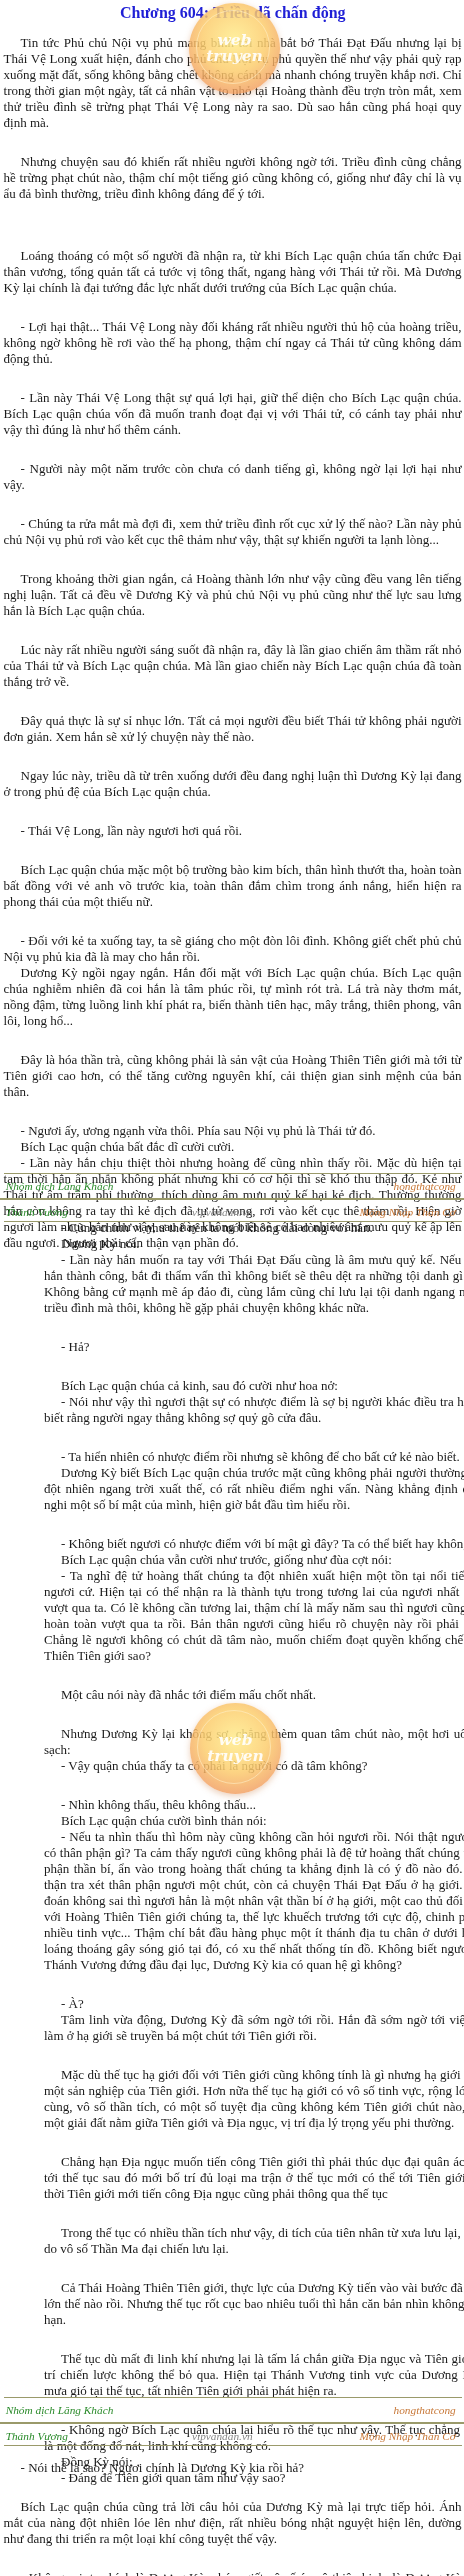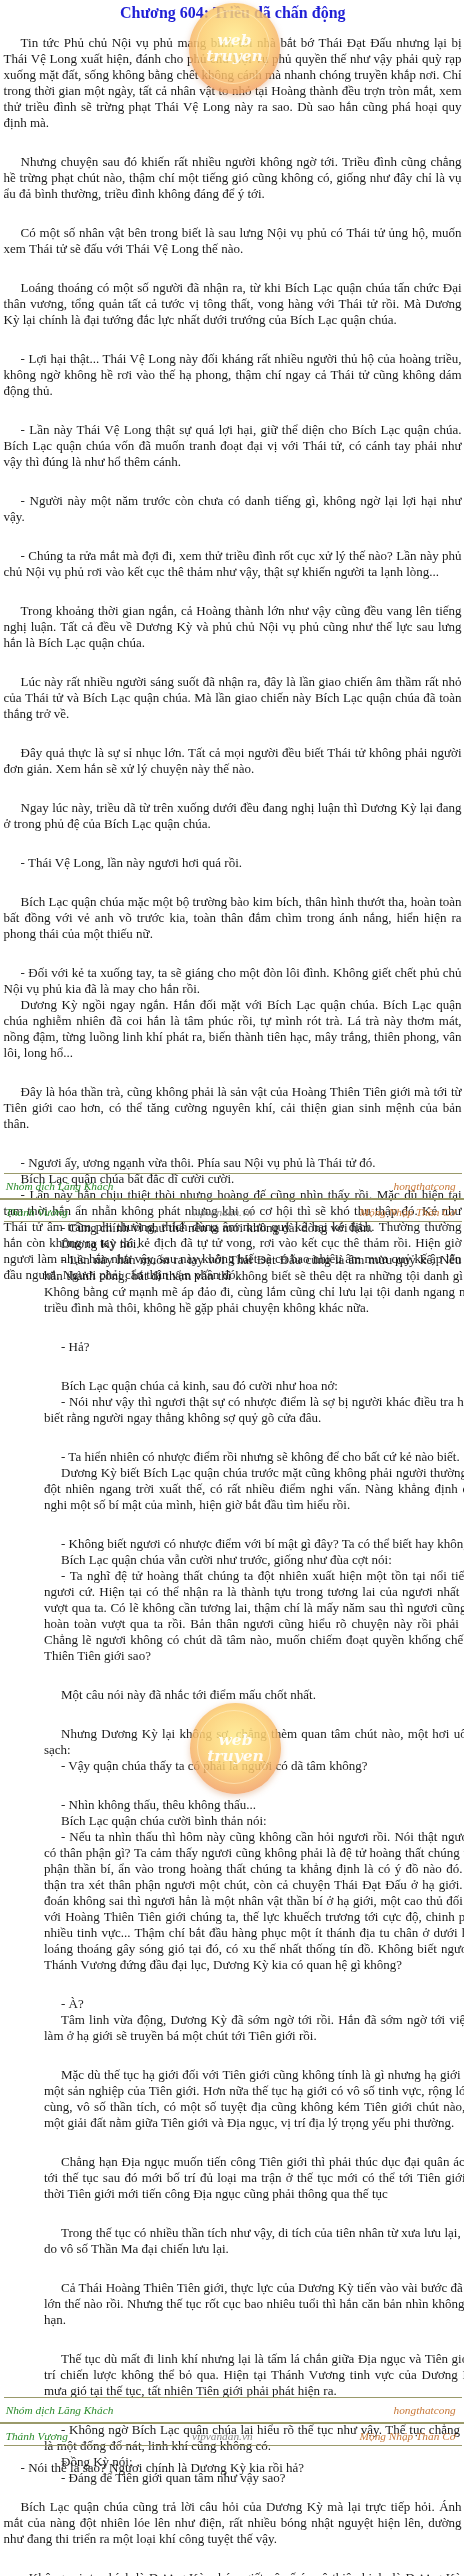--- a/index.html
+++ b/index.html
@@ -48,23 +48,22 @@
 <body>
 
 <div class="doc">
 
   <div class="page" style="height:1173px;">
     <h1 class="title">Chương 604: Triều dã chấn động</h1>
     <p class="para">Tin tức Phủ chủ Nội vụ phủ mang binh tới nhà bắt bớ Thái Đạt Đấu nhưng lại bị Thái Vệ Long xuất hiện, đánh cho phủ chủ Nội vụ phủ quyền thế như vậy phải quỳ rạp xuống mặt đất, sống không bằng chết không cánh mà nhanh chóng truyền khắp nơi. Chỉ trong thời gian một ngày, tất cả nhân vật to nhỏ tại Hoàng thành đều trợn tròn mắt, xem thử triều đình sẽ trừng phạt Thái Vệ Long này ra sao. Dù sao hắn cũng phá hoại quy định mà.</p>
     <div class="gap"></div>
     <p class="para">Nhưng chuyện sau đó khiến rất nhiều người không ngờ tới. Triều đình cũng chẳng hề trừng phạt chút nào, thậm chí một tiếng gió cũng không có, giống như đây chỉ là vụ ẩu đả bình thường, triều đình không đáng để ý tới.</p>
     <div class="gap"></div>
-    <p class="para">Có một số nhân vật bên trong biết là sau lưng Nội vụ phủ có Thái tử ủng hộ, muốn xem Thái tử sẽ đấu với Thái Vệ Long thế nào.</p>
     <div class="gap"></div>
-    <p class="para">Loáng thoáng có một số người đã nhận ra, từ khi Bích Lạc quận chúa tấn chức Đại thân vương, tổng quản tất cả tước vị tông thất, vong hàng với Thái tử rồi. Mà Dương Kỳ lại chính là đại tướng đắc lực nhất dưới trướng của Bích Lạc quận chúa.</p>
+    <p class="para">Loáng thoáng có một số người đã nhận ra, từ khi Bích Lạc quận chúa tấn chức Đại thân vương, tổng quản tất cả tước vị tông thất, ngang hàng với Thái tử rồi. Mà Dương Kỳ lại chính là đại tướng đắc lực nhất dưới trướng của Bích Lạc quận chúa.</p>
     <div class="gap"></div>
     <p class="para">- Lợi hại thật... Thái Vệ Long này đối kháng rất nhiều người thủ hộ của hoàng triều, không ngờ không hề rơi vào thế hạ phong, thậm chí ngay cả Thái tử cũng không dám động thủ.</p>
     <div class="gap"></div>
     <p class="para">- Lần này Thái Vệ Long thật sự quá lợi hại, giữ thể diện cho Bích Lạc quận chúa. Bích Lạc quận chúa vốn đã muốn tranh đoạt đại vị với Thái tử, có cánh tay phải như vậy thì đúng là như hổ thêm cánh.</p>
     <div class="gap"></div>
     <p class="para">- Người này một năm trước còn chưa có danh tiếng gì, không ngờ lại lợi hại như vậy.</p>
     <div class="gap"></div>
     <p class="para">- Chúng ta rửa mắt mà đợi đi, xem thử triều đình rốt cục xử lý thế nào? Lần này phủ chủ Nội vụ phủ rơi vào kết cục thê thảm như vậy, thật sự khiến người ta lạnh lòng...</p>
     <div class="gap"></div>
     <p class="para">Trong khoảng thời gian ngắn, cả Hoàng thành lớn như vậy cũng đều vang lên tiếng nghị luận. Tất cả đều về Dương Kỳ và phủ chủ Nội vụ phủ cũng như thế lực sau lưng hắn là Bích Lạc quận chúa.</p>

